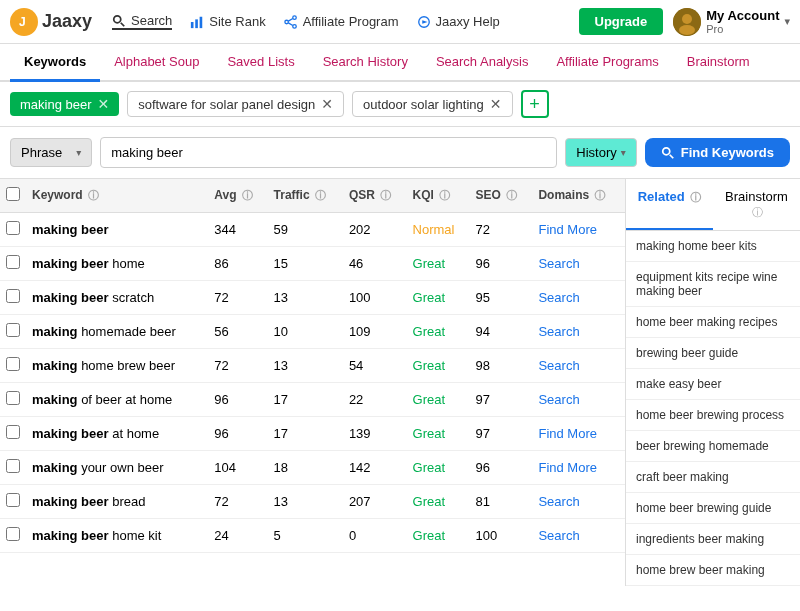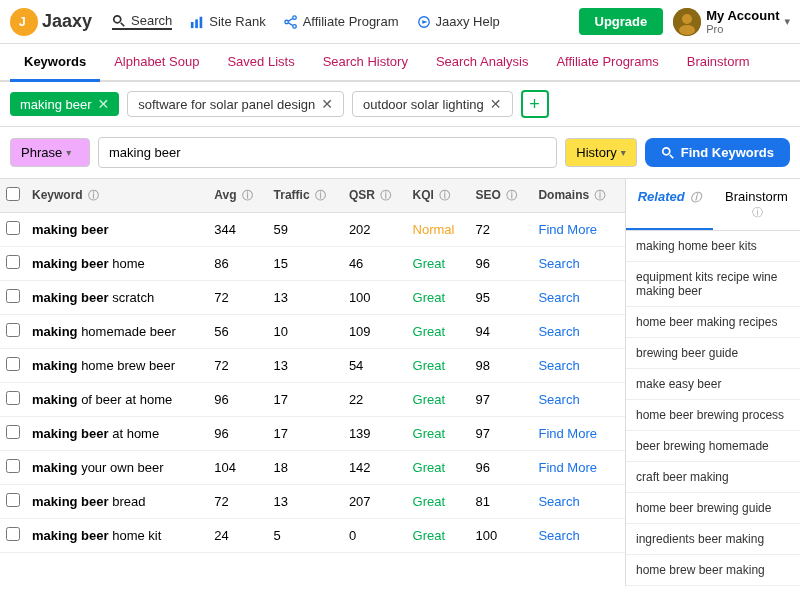--- a/index.html
+++ b/index.html
@@ -43,30 +43,30 @@
     .tag.green { background: #00b050; color: white; }
     .tag.white { background: #fff; border: 1px solid #ccc; color: #333; }
     .tag-close { cursor: pointer; font-size: 14px; opacity: 0.8; }
     .tag-add { width: 28px; height: 28px; border: 2px solid #00b050; border-radius: 4px; display: flex; align-items: center; justify-content: center; color: #00b050; font-size: 18px; cursor: pointer; }
 
     
     .search-row {
       display: flex; align-items: center; padding: 10px; gap: 8px; border-bottom: 1px solid #ddd;
     }
     .phrase-dropdown {
-      display: flex; align-items: center; gap: 4px; padding: 6px 10px; border: 1px solid #ccc;
-      border-radius: 4px; cursor: pointer; background: #f0abfc; font-size: 13px; min-width: 80px;
+      display: flex; align-items: center; gap: 14px; padding: 6px 10px; border: 1px solid #ccc;
+      border-radius: 4px; cursor: pointer; background: #e5e5e5; font-size: 13px; min-width: 80px;
     }
     .search-input {
       flex: 1; padding: 7px 10px; border: 1px solid #ccc; border-radius: 4px; font-size: 13px;
       outline: none;
     }
     .history-dropdown {
       display: flex; align-items: center; gap: 4px; padding: 6px 10px; border: 1px solid #ccc;
-      border-radius: 4px; cursor: pointer; background: #fde047; font-size: 13px;
+      border-radius: 4px; cursor: pointer; background: #5eead4; font-size: 13px;
     }
     .find-btn {
       display: flex; align-items: center; gap: 6px; padding: 7px 16px; background: #1a73e8;
       color: white; border: none; border-radius: 8px; font-size: 13px; font-weight: bold; cursor: pointer;
     }
 
     
     .main-content { display: flex; }
 
     
@@ -78,21 +78,21 @@
     .kw-bold { font-weight: bold; }
     .kw-normal { font-weight: normal; }
     .check-col { width: 24px; }
     .info-icon { color: #aaa; font-size: 11px; cursor: pointer; }
     th .info-icon { margin-left: 2px; }
 
     
     .right-panel { width: 175px; border-left: 1px solid #ddd; flex-shrink: 0; }
     .right-panel-header { display: flex; border-bottom: 1px solid #ddd; }
     .rp-tab { flex: 1; text-align: center; padding: 10px 4px; font-size: 13px; cursor: pointer; }
-    .rp-tab.active { color: #1a73e8; border-bottom: 2px solid #1a73e8; font-weight: bold; font-style: italic; }
+    .rp-tab.active { color: #1a73e8; border-bottom: 2px solid #1a73e8; font-weight: bold; }
     .rp-tab .info-icon { margin-left: 2px; }
     .rp-list { }
     .rp-item { padding: 8px 10px; border-bottom: 1px solid #eee; font-size: 12px; color: #333; cursor: pointer; }
 
     
     input[type="checkbox"] { width: 14px; height: 14px; cursor: pointer; }
   </style>
 </head>
 <body>
 

